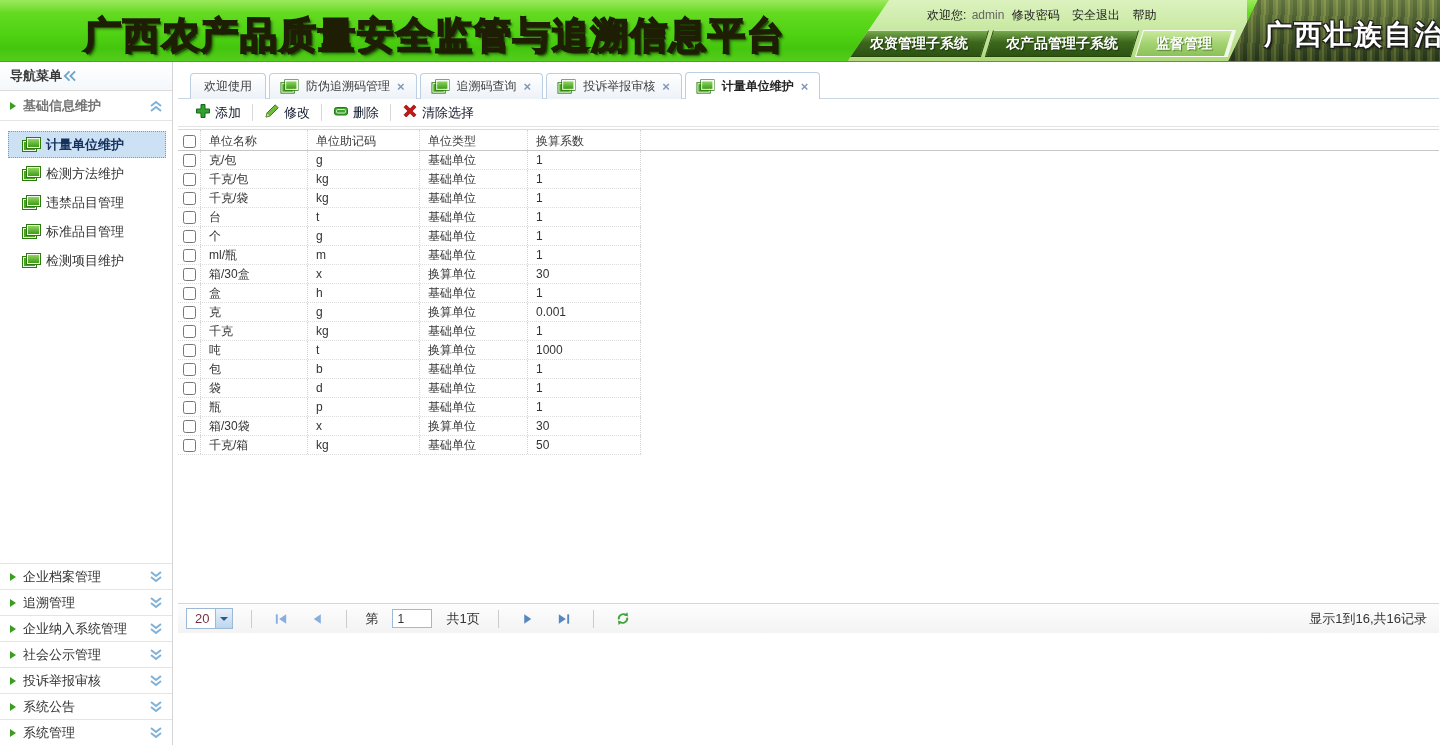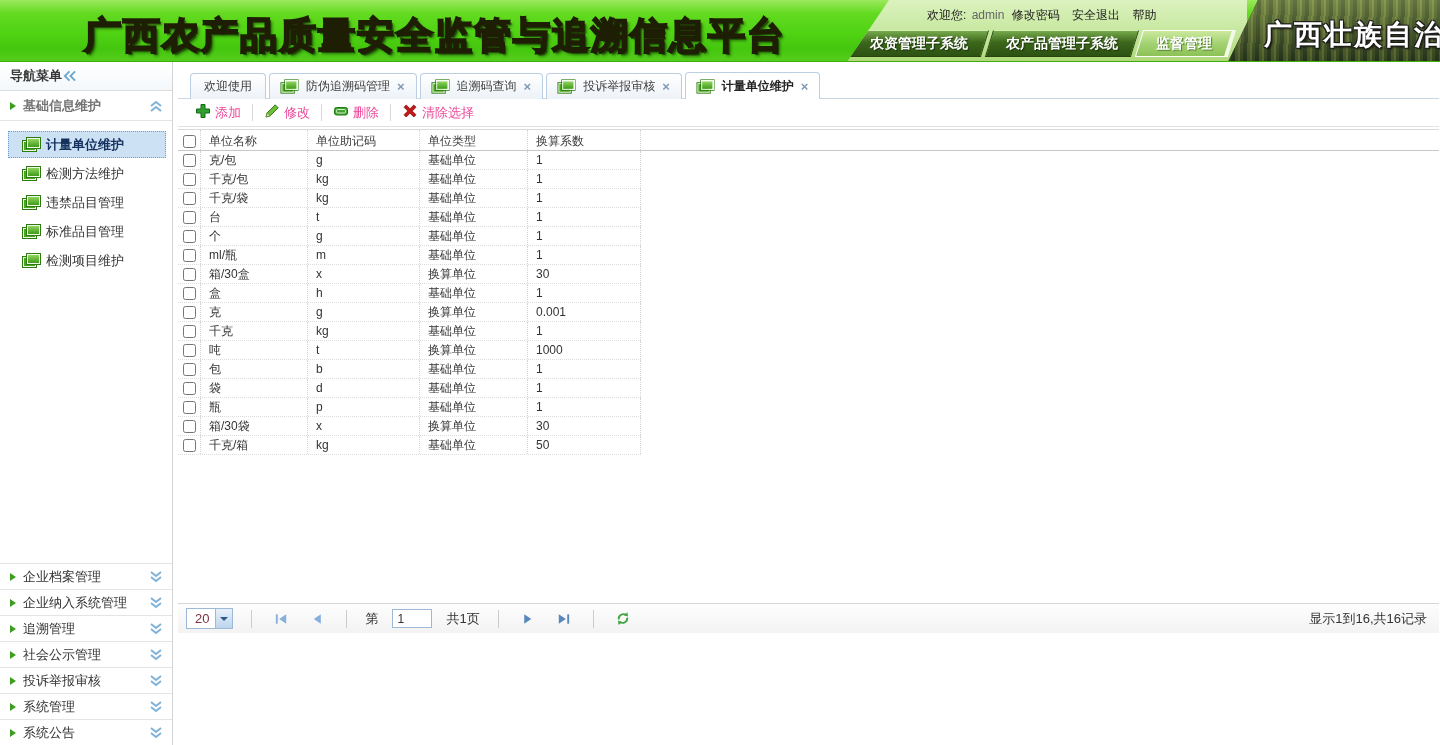--- a/index.html
+++ b/index.html
@@ -69,21 +69,21 @@
   .tab { height:26px; display:flex; align-items:center; padding:0 11px; margin-right:3px; cursor:pointer;
     border:1px solid #bccfe2; border-bottom:none; border-radius:4px 4px 0 0;
     background:linear-gradient(180deg,#ffffff,#edf2f8); color:#3f3f3f; position:relative; top:1px; }
   .tab.active { background:#fff; font-weight:bold; color:#222; height:27px; }
   .tab .tfold { transform:scale(.95); }
   .tab .tlabel { margin:0 2px; white-space:nowrap; }
   .tab .tclose { margin-left:5px; color:#7f98b5; font-weight:bold; font-size:13px; cursor:pointer; }
 
   
   .toolbar { height:28px; display:flex; align-items:center; padding-left:8px; border-bottom:1px solid #e3e3e3; background:#fff; }
-  .tbtn { display:flex; align-items:center; gap:4px; padding:4px 9px; height:24px; cursor:pointer; color:#ec4899; font-size:13px; }
+  .tbtn { display:flex; align-items:center; gap:4px; padding:4px 9px; height:24px; cursor:pointer; color:#0f172a; font-size:13px; }
   .tsep { width:1px; height:17px; background:#d8d8d8; margin:0 2px; }
 
   
   .grid { margin-top:2px; }
   .ghead { border-top:1px solid #dadada; border-bottom:1px solid #c8c8c8; height:22px; width:100%; background:#fff; }
   .gh-inner, .grow-line { display:flex; width:463px; }
   .cell { display:flex; align-items:center; border-right:1px dotted #d4d4d4; overflow:hidden; white-space:nowrap; }
   .c0 { width:23px; justify-content:center; }
   .c1 { width:107px; padding-left:8px; }
   .c2 { width:112px; padding-left:8px; }
@@ -182,66 +182,66 @@
             <span class="tri"></span>
             <span class="gl2">企业档案管理</span>
             <span class="chev">
               <svg width="14" height="14" viewBox="0 0 14 14">
                 <path d="M2 2l5 4 5-4M2 7l5 4 5-4" stroke="#7fb2d9" stroke-width="2" fill="none"></path>
               </svg>
             </span>
           </div>
           <div class="sb-grow">
             <span class="tri"></span>
+            <span class="gl2">追溯管理</span>
+            <span class="chev">
+              <svg width="14" height="14" viewBox="0 0 14 14">
+                <path d="M2 2l5 4 5-4M2 7l5 4 5-4" stroke="#7fb2d9" stroke-width="2" fill="none"></path>
+              </svg>
+            </span>
+          </div>
+          <div class="sb-grow">
+            <span class="tri"></span>
             <span class="gl2">企业纳入系统管理</span>
             <span class="chev">
               <svg width="14" height="14" viewBox="0 0 14 14">
                 <path d="M2 2l5 4 5-4M2 7l5 4 5-4" stroke="#7fb2d9" stroke-width="2" fill="none"></path>
               </svg>
             </span>
           </div>
           <div class="sb-grow">
             <span class="tri"></span>
-            <span class="gl2">追溯管理</span>
-            <span class="chev">
-              <svg width="14" height="14" viewBox="0 0 14 14">
-                <path d="M2 2l5 4 5-4M2 7l5 4 5-4" stroke="#7fb2d9" stroke-width="2" fill="none"></path>
-              </svg>
-            </span>
-          </div>
-          <div class="sb-grow">
-            <span class="tri"></span>
             <span class="gl2">社会公示管理</span>
             <span class="chev">
               <svg width="14" height="14" viewBox="0 0 14 14">
                 <path d="M2 2l5 4 5-4M2 7l5 4 5-4" stroke="#7fb2d9" stroke-width="2" fill="none"></path>
               </svg>
             </span>
           </div>
           <div class="sb-grow">
             <span class="tri"></span>
             <span class="gl2">投诉举报审核</span>
             <span class="chev">
               <svg width="14" height="14" viewBox="0 0 14 14">
                 <path d="M2 2l5 4 5-4M2 7l5 4 5-4" stroke="#7fb2d9" stroke-width="2" fill="none"></path>
               </svg>
             </span>
           </div>
           <div class="sb-grow">
             <span class="tri"></span>
+            <span class="gl2">系统公告</span>
+            <span class="chev">
+              <svg width="14" height="14" viewBox="0 0 14 14">
+                <path d="M2 2l5 4 5-4M2 7l5 4 5-4" stroke="#7fb2d9" stroke-width="2" fill="none"></path>
+              </svg>
+            </span>
+          </div>
+          <div class="sb-grow">
+            <span class="tri"></span>
             <span class="gl2">系统管理</span>
-            <span class="chev">
-              <svg width="14" height="14" viewBox="0 0 14 14">
-                <path d="M2 2l5 4 5-4M2 7l5 4 5-4" stroke="#7fb2d9" stroke-width="2" fill="none"></path>
-              </svg>
-            </span>
-          </div>
-          <div class="sb-grow">
-            <span class="tri"></span>
-            <span class="gl2">系统公告</span>
             <span class="chev">
               <svg width="14" height="14" viewBox="0 0 14 14">
                 <path d="M2 2l5 4 5-4M2 7l5 4 5-4" stroke="#7fb2d9" stroke-width="2" fill="none"></path>
               </svg>
             </span>
           </div>
         </div>
     </aside>
 
     <div class="splitter"></div>

